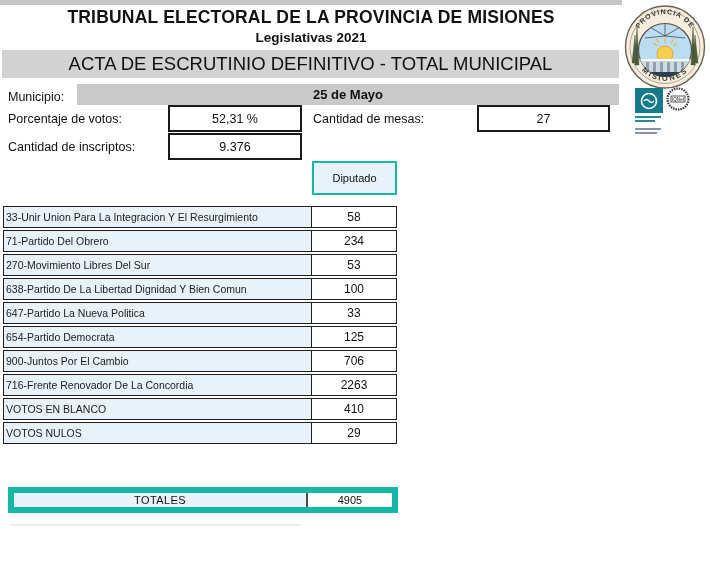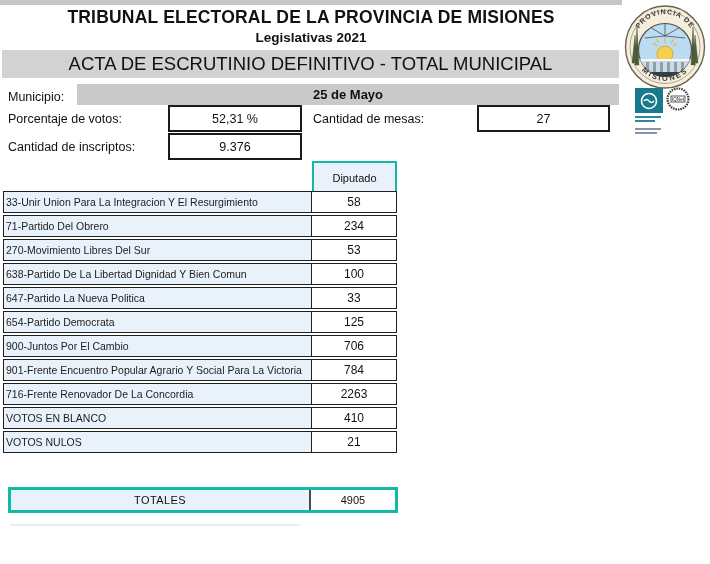--- a/index.html
+++ b/index.html
@@ -21,27 +21,27 @@
   .mesas-label{left:313px;top:112px;}
   .inscr-label{left:8px;top:140px;}
   .value-box{background:#fff;border:2px solid #1a1a1a;box-sizing:border-box;
     text-align:center;font-size:12.5px;display:flex;align-items:center;justify-content:center;}
   .box-pct{left:168px;top:105px;width:134px;height:27px;}
   .box-mesas{left:477px;top:105px;width:133px;height:27px;}
   .box-inscr{left:168px;top:133px;width:134px;height:27px;}
   .dip-header{left:312px;top:161px;width:85px;height:34px;background:#e9f2fb;
     border:2px solid #14b8a6;box-sizing:border-box;display:flex;align-items:center;justify-content:center;
     font-size:11px;}
-  .rows{left:3px;top:191px;width:394px;}
+  .rows{left:3px;top:206px;width:394px;}
   .row{display:flex;height:22px;margin-bottom:2px;border:1px solid #1f1f1f;
     background:#e9f2fb;box-sizing:border-box;}
   .row .party{flex:1;display:flex;align-items:center;padding-left:2px;
     font-size:10.5px;color:#1c1c1c;border-right:1px solid #1f1f1f;overflow:hidden;white-space:nowrap;}
   .row .val{width:84px;background:#fff;display:flex;align-items:center;justify-content:center;font-size:12px;}
-  .totals-row{left:8px;top:487px;width:390px;height:26px;border:3px solid #14b8a6;
+  .totals-row{left:8px;top:487px;width:390px;height:26px;border:6px solid #14b8a6;
     box-sizing:border-box;display:flex;background:#e9f2fb;}
   .totals-row .tlabel{flex:1;display:flex;align-items:center;justify-content:center;
     font-size:11px;letter-spacing:.4px;border-right:2px solid #4a4a4a;}
   .totals-row .tval{width:84px;background:#fff;display:flex;align-items:center;justify-content:center;font-size:11px;}
   .faint-line{left:10px;top:524px;width:290px;height:2px;background:#ededed;}
   .coat{left:624px;top:5px;width:82px;height:84px;}
   .iram-box{left:635px;top:88px;width:28px;height:25px;background:#17798c;
     display:flex;align-items:center;justify-content:center;}
   .tick{position:absolute;height:2px;}
   .t1{left:635px;top:116px;width:26px;background:#2b8799;}
@@ -103,38 +103,34 @@
   <div class="row">
     <div class="party">654-Partido Democrata</div>
     <div class="val">125</div>
   </div>
 
   <div class="row">
     <div class="party">900-Juntos Por El Cambio</div>
     <div class="val">706</div>
   </div>
 
-  <div class="row">
-    <div class="party">901-Frente Encuentro Popular Agrario Y Social Para La Victoria</div>
-    <div class="val">784</div>
-  </div>
 
   <div class="row">
     <div class="party">716-Frente Renovador De La Concordia</div>
     <div class="val">2263</div>
   </div>
 
   <div class="row">
     <div class="party">VOTOS EN BLANCO</div>
     <div class="val">410</div>
   </div>
 
   <div class="row">
     <div class="party">VOTOS NULOS</div>
-    <div class="val">21</div>
+    <div class="val">29</div>
   </div>
 </div>
 
 <div class="abs totals-row">
   <div class="tlabel">TOTALES</div>
   <div class="tval">4905</div>
 </div>
 
 <div class="abs faint-line"></div>
 

